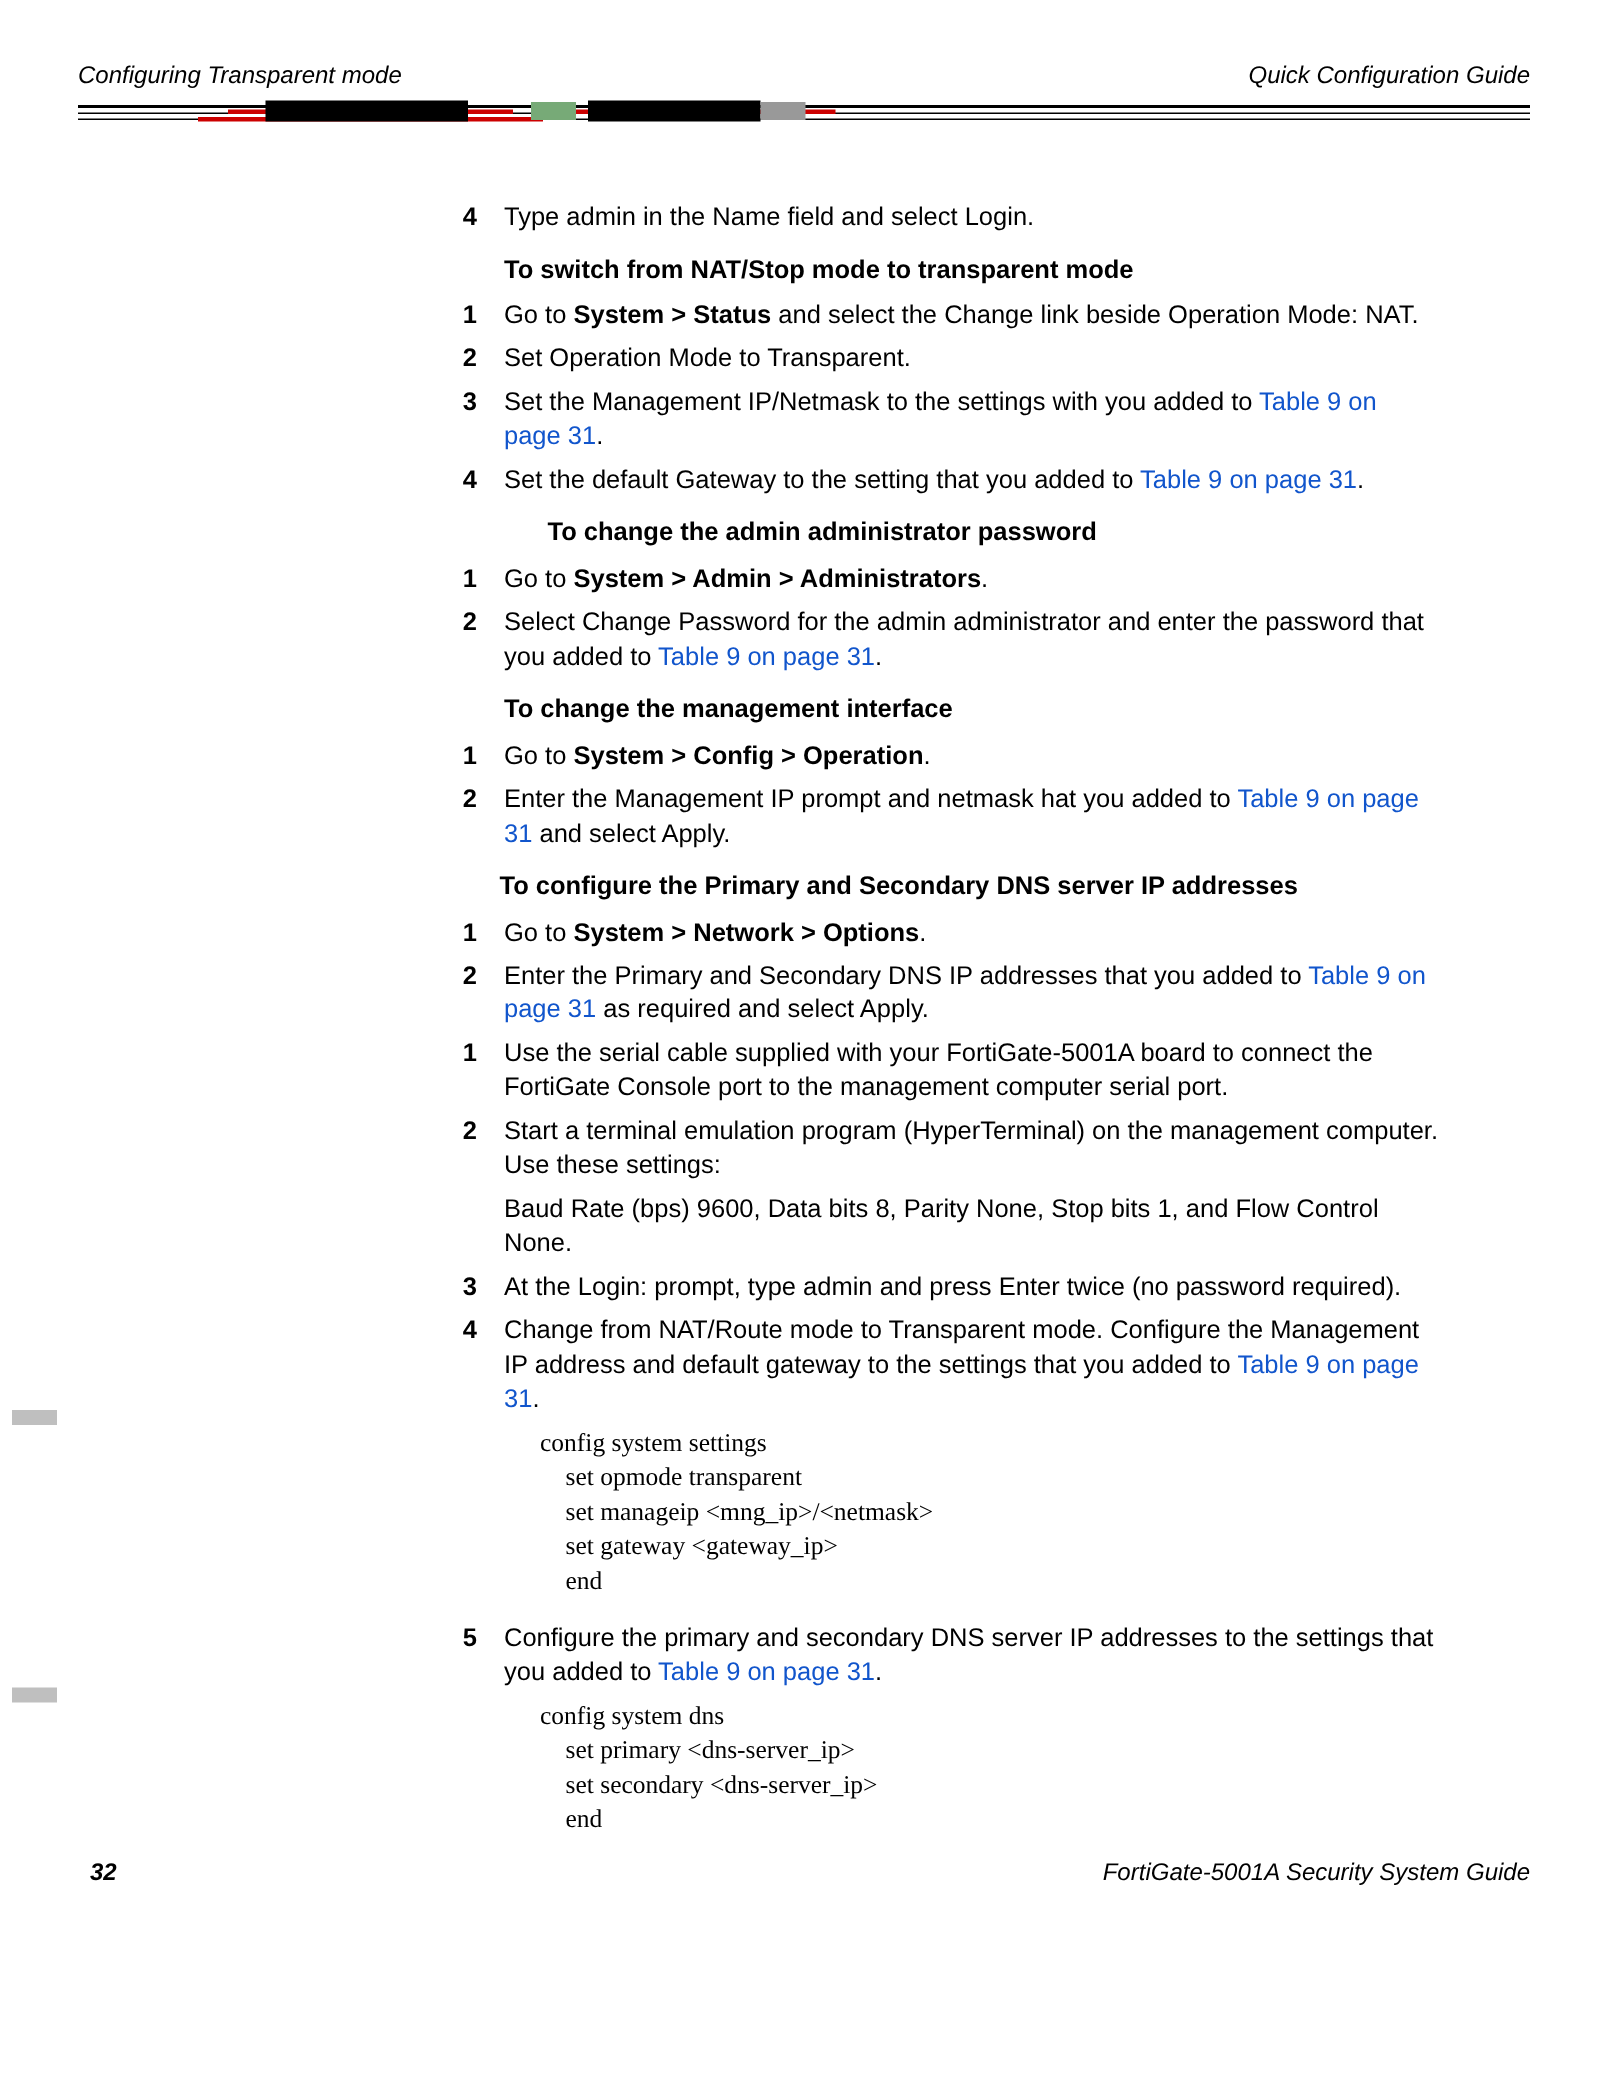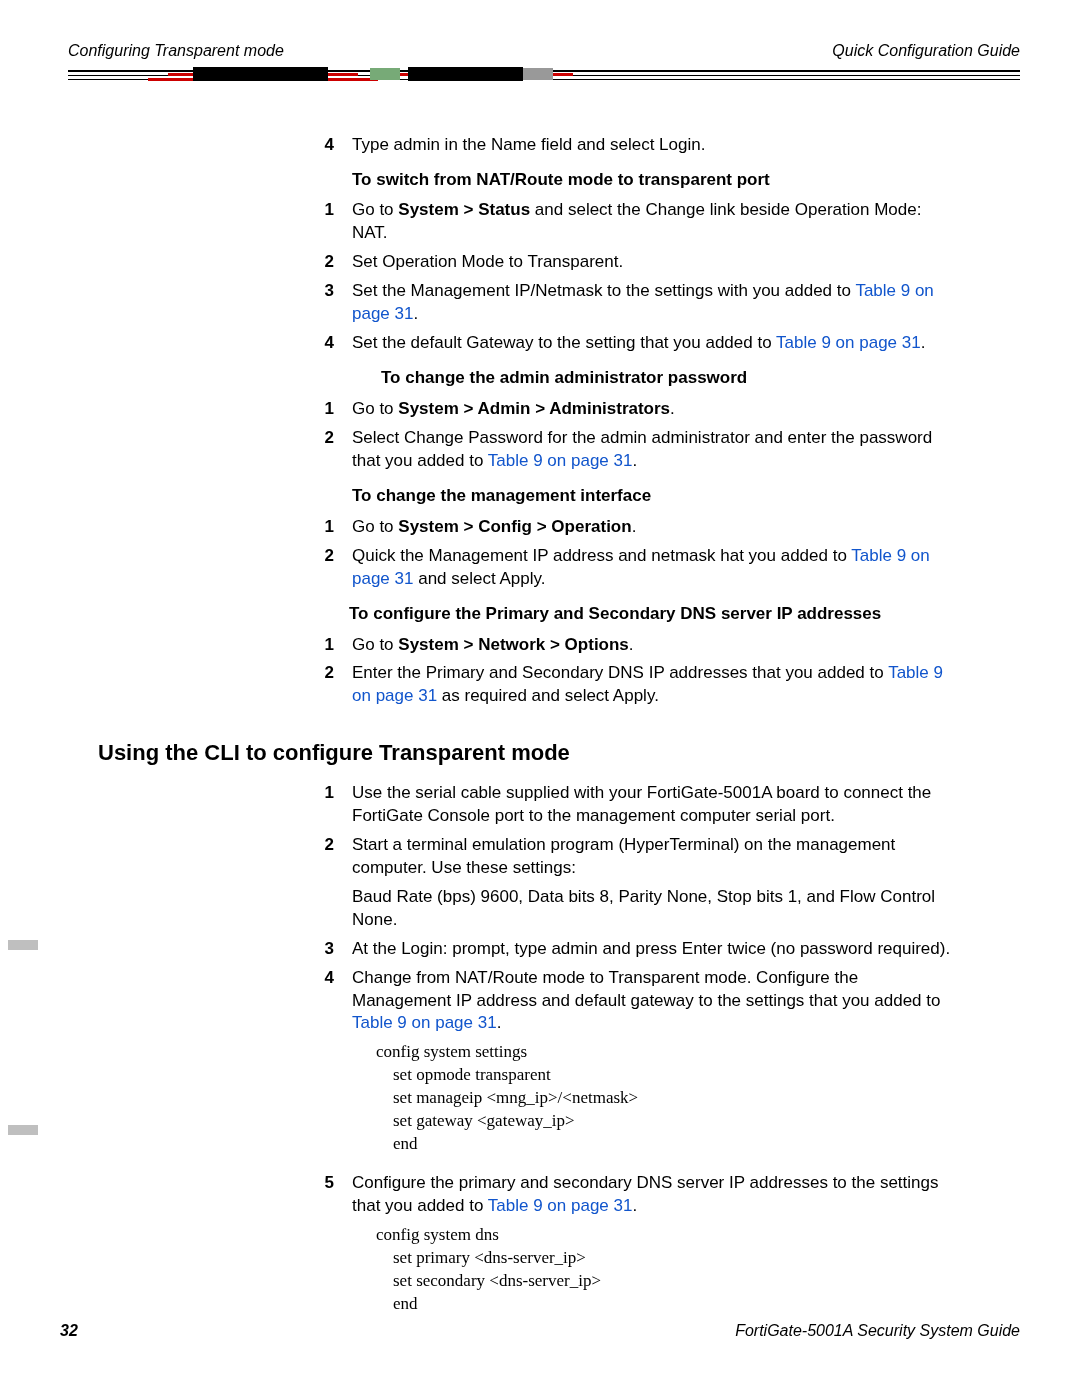--- a/index.html
+++ b/index.html
@@ -6,21 +6,21 @@
     margin: 0;
     padding: 0;
     font-family: Arial, Helvetica, sans-serif;
     font-size: 17px;
     color: #000;
     background: #fff;
     width: 1080px;
     line-height: 1.35;
   }
   .page {
-    padding: 40px 60px 50px 68px;
+    padding: 40px 60px 50px 52px;
     position: relative;
     min-height: 1300px;
     box-sizing: border-box;
   }
   .header-row {
     display: flex;
     justify-content: space-between;
     font-style: italic;
     font-size: 16px;
     margin-bottom: 8px;
@@ -148,21 +148,21 @@
     <div class="gry"></div>
   </div>
 
   <div class="numlist">
 
     <div class="num-item">
       <div class="num">4</div>
       <div class="txt">Type admin in the Name field and select Login.</div>
     </div>
 
-    <div class="sub-heading" style="margin-left:54px;">To switch from NAT/Route mode to transparent port</div>
+    <div class="sub-heading" style="margin-left:54px;">To switch from NAT/Stop mode to transparent mode</div>
 
     <div class="num-item">
       <div class="num">1</div>
       <div class="txt">
         <span>Go to </span><span class="bold">System &gt; Status</span><span> and select the Change link beside Operation Mode: NAT.</span>
       </div>
     </div>
 
     <div class="num-item">
       <div class="num">2</div>
@@ -204,21 +204,21 @@
     <div class="num-item">
       <div class="num">1</div>
       <div class="txt">
         <span>Go to </span><span class="bold">System &gt; Config &gt; Operation</span><span>.</span>
       </div>
     </div>
 
     <div class="num-item">
       <div class="num">2</div>
       <div class="txt">
-        <span>Quick the Management IP address and netmask hat you added to </span><a href="#" class="xref">Table 9 on page 31</a><span> and select Apply.</span>
+        <span>Enter the Management IP prompt and netmask hat you added to </span><a href="#" class="xref">Table 9 on page 31</a><span> and select Apply.</span>
       </div>
     </div>
 
     <div class="sub-heading" style="margin-left:51px;">To configure the Primary and Secondary DNS server IP addresses</div>
 
     <div class="num-item">
       <div class="num">1</div>
       <div class="txt">
         <span>Go to </span><span class="bold">System &gt; Network &gt; Options</span><span>.</span>
       </div>
@@ -226,21 +226,20 @@
 
     <div class="num-item">
       <div class="num">2</div>
       <div class="txt">
         <span>Enter the Primary and Secondary DNS IP addresses that you added to </span><a href="#" class="xref">Table 9 on page 31</a><span> as required and select Apply.</span>
       </div>
     </div>
 
   </div>
 
-  <div class="section-heading">Using the CLI to configure Transparent mode</div>
 
   <div class="numlist">
 
     <div class="num-item">
       <div class="num">1</div>
       <div class="txt">Use the serial cable supplied with your FortiGate-5001A board to connect the FortiGate Console port to the management computer serial port.</div>
     </div>
 
     <div class="num-item">
       <div class="num">2</div>

